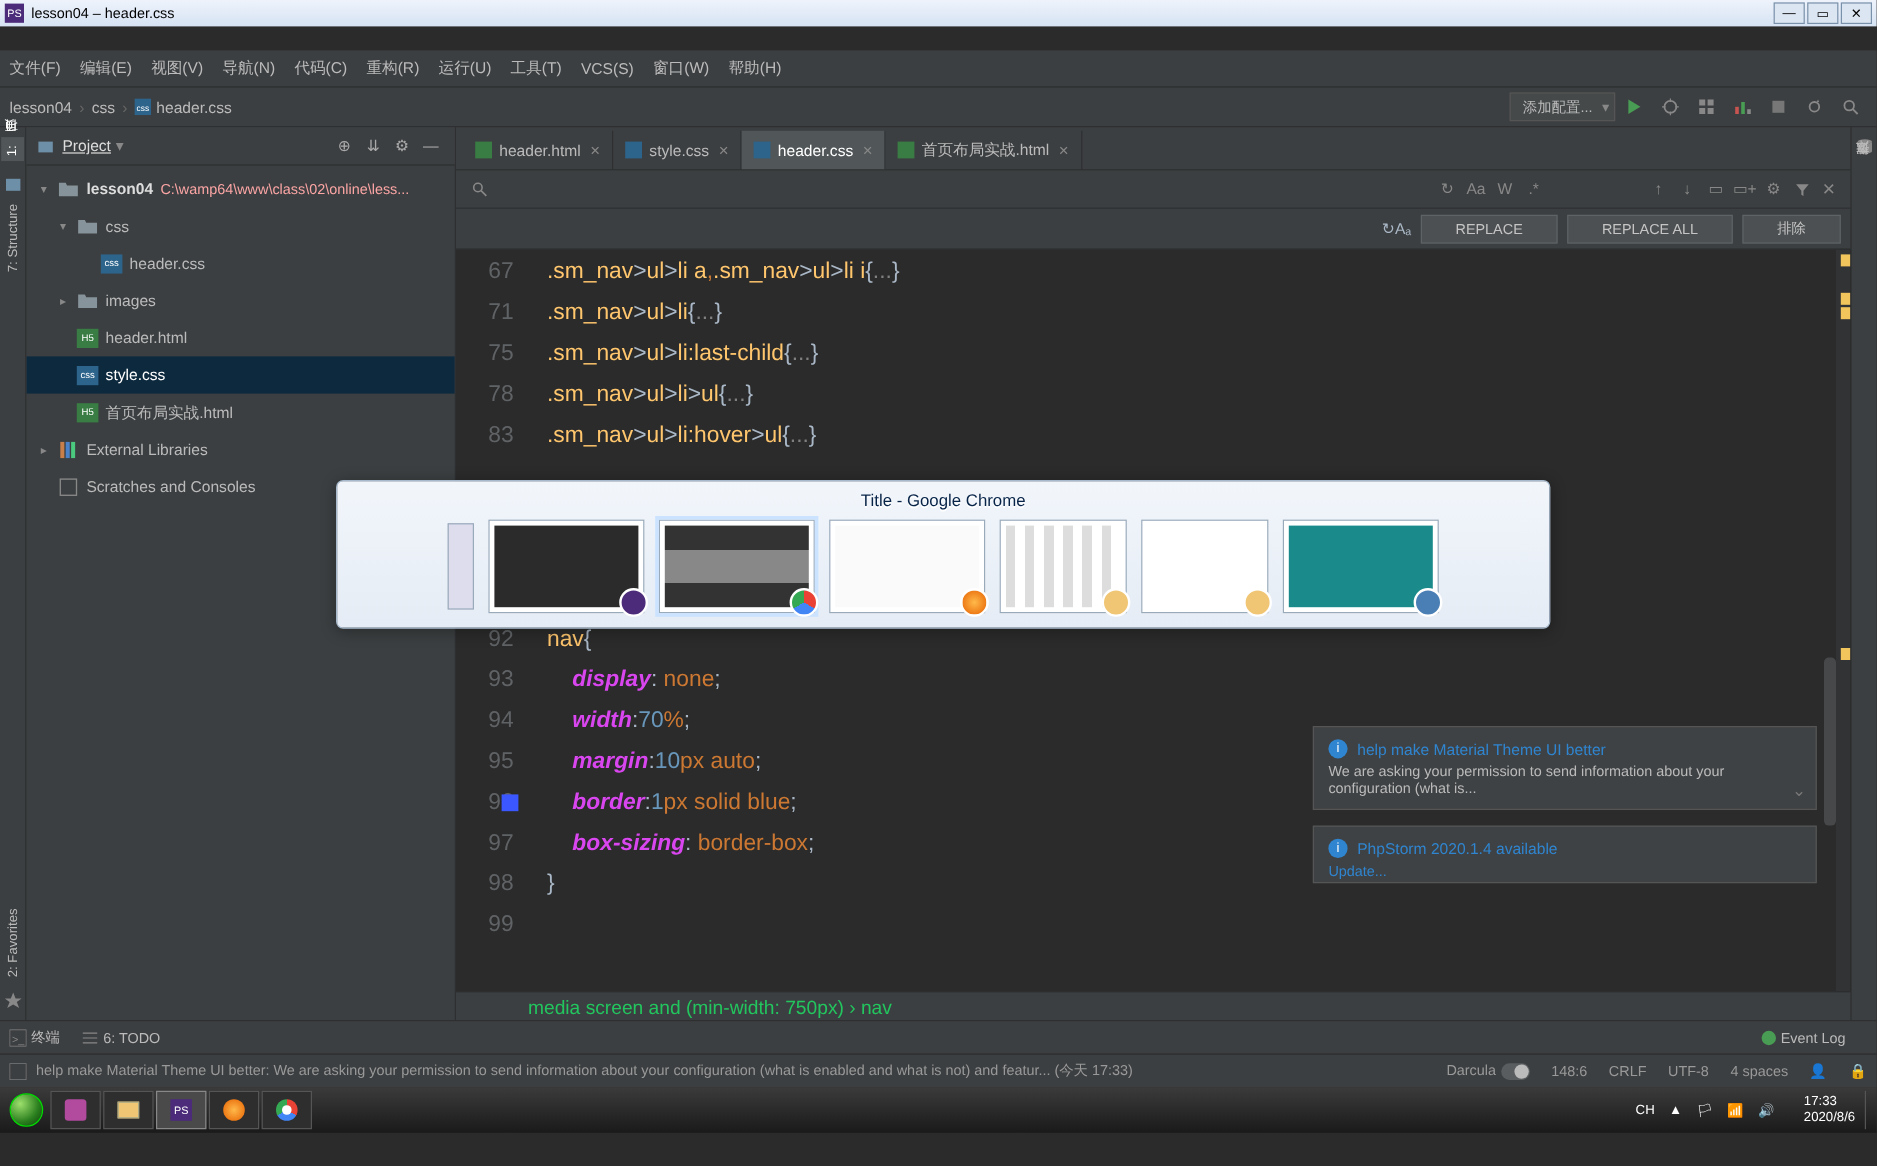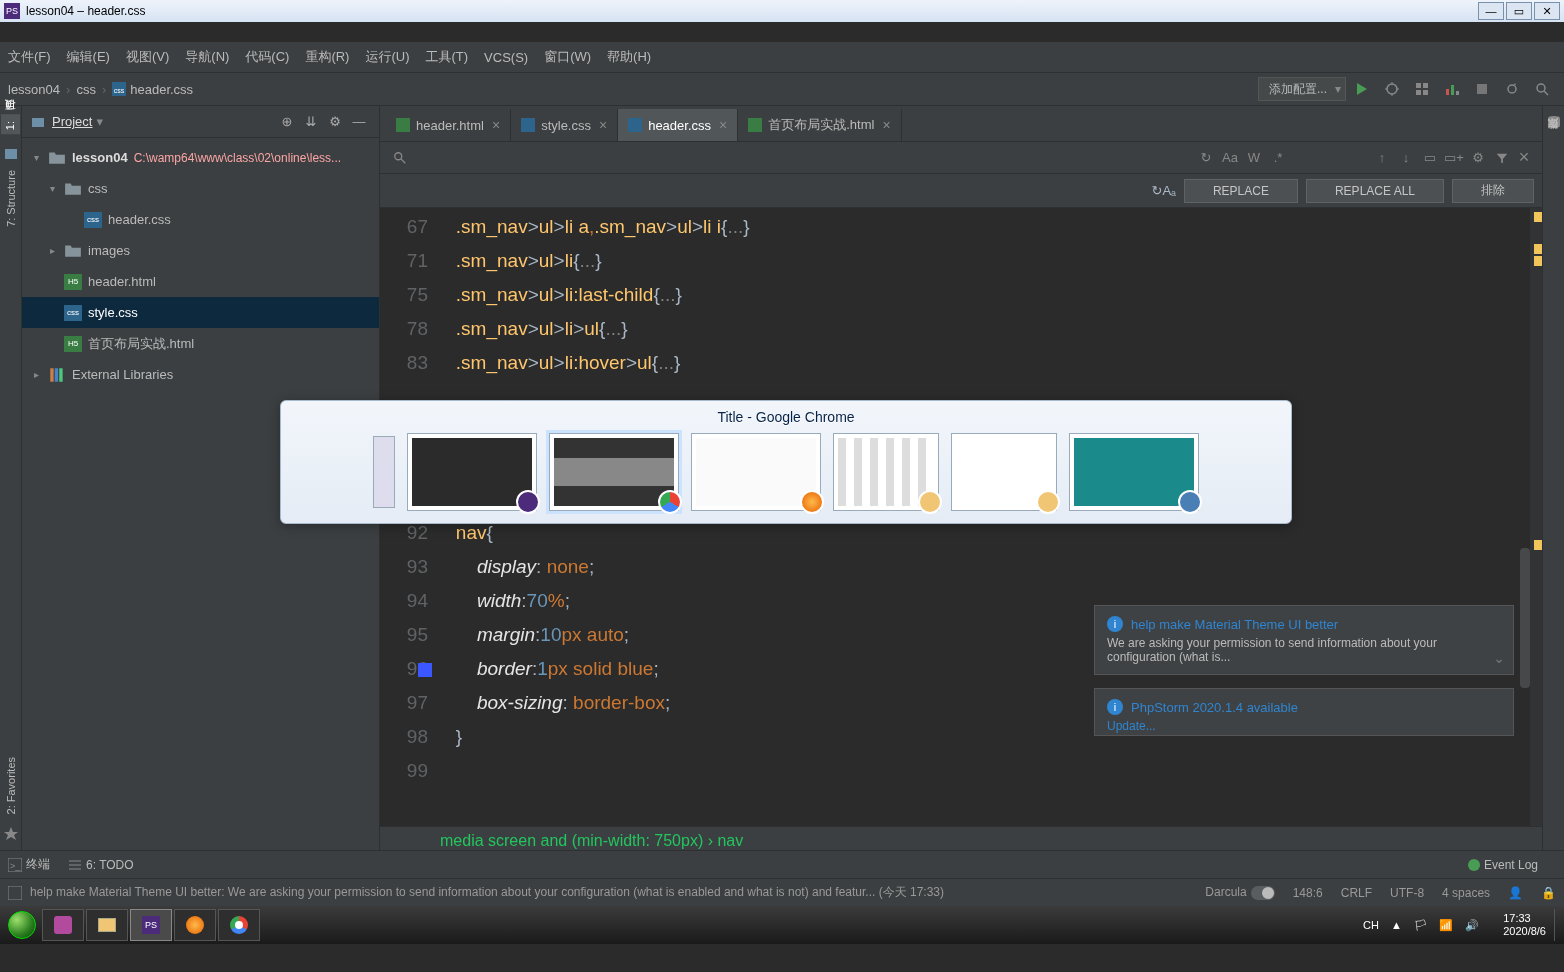--- a/index.html
+++ b/index.html
@@ -70,21 +70,21 @@
 .gutter { width:60px; text-align:right; padding-right:12px; color:#606366; line-height:34px; padding-top:2px; }
 .gutter-row { height:34px; }
 .code { flex:1; padding-top:2px; line-height:34px; position:relative; }
 .code-row { height:34px; white-space:pre; }
 .c-sel { color:#ffc66d; }
 .c-punct { color:#cc7832; }
 .c-combinator { color:#a9b7c6; }
 .c-tag { color:#ffc66d; }
 .c-pseudo { color:#ffc66d; }
 .c-fold { color:#808080; }
-.c-prop { color:#e5e5e5; font-style:italic; }
+.c-prop { color:#d946ef; font-style:italic;font-weight:bold; }
 .c-val { color:#cc7832; }
 .c-num { color:#6897bb; }
 .c-unit { color:#cc7832; }
 .c-brace { color:#a9b7c6; }
 
 .right-marker { position:absolute; right:0; top:0; width:12px; height:100%; background:#313335; }
 .marker-y { position:absolute; right:0; width:8px; height:10px; background:#f2c55c; }
 
 .scrollbar-v { position:absolute; right:12px; top:340px; width:10px; height:140px; background:#47484a; border-radius:4px; }
 
@@ -301,20 +301,29 @@
       <div class="tree-row">
         <span class="arrow">▸</span>
         <span class="ficon">
             <svg viewBox="0 0 16 16">
               <rect x="2" y="2" width="3" height="12" fill="#c97f4a"></rect>
               <rect x="6" y="2" width="3" height="12" fill="#4a82c9"></rect>
               <rect x="10" y="2" width="3" height="12" fill="#4ac97f"></rect>
             </svg>
           </span>
         <span>External Libraries</span>
+      </div>
+      <div class="tree-row">
+        <span class="arrow"></span>
+        <span class="ficon">
+            <svg viewBox="0 0 16 16">
+              <rect x="2" y="2" width="12" height="12" fill="none" stroke="#888"></rect>
+            </svg>
+          </span>
+        <span>Scratches and Consoles</span>
       </div>
     </div>
   </div>
 
   <div class="editor">
     <div class="tabs">
       <div class="tab">
           <span class="ticon html-icon"></span>
           <span>header.html</span>
           <span class="close">×</span>

